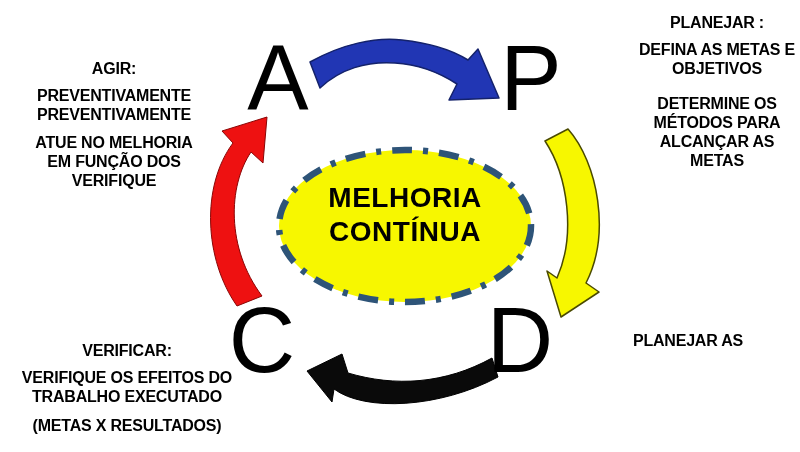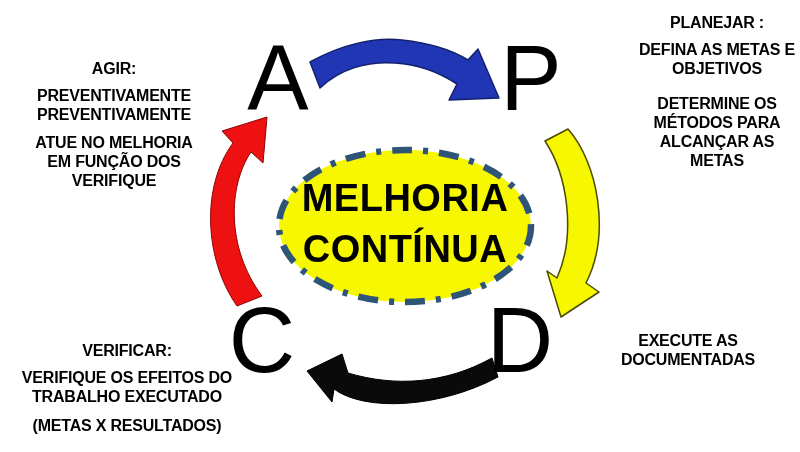--- a/index.html
+++ b/index.html
@@ -19,23 +19,23 @@
   .para{margin-bottom:0;}
   .para-gap{margin-top:9px;}
   .para-gap-lg{margin-top:16px;}
   .para-gap-md{margin-top:10px;}
   .big-letter{
     position:absolute;width:84px;text-align:center;
     font-size:92px;line-height:92px;font-weight:normal;
   }
   #center-label{
     position:absolute;left:280px;top:183px;width:250px;
-    text-align:center;font-weight:bold;font-size:38px;line-height:30px;letter-spacing:0.5px;
+    text-align:center;font-weight:bold;font-size:28px;line-height:30px;letter-spacing:0.5px;
   }
-  #center-label .center-line2{margin-top:21px;}
+  #center-label .center-line2{margin-top:4px;}
 </style>
 </head>
 <body>
 
 <div id="canvas">
 
   <svg id="arrow-layer" viewBox="0 0 800 452" width="800" height="452" xmlns="http://www.w3.org/2000/svg">
 
     <ellipse class="ellipse-ring" cx="405" cy="226" rx="126" ry="76" fill="#f7f700" stroke="#2e5478"></ellipse>
 
@@ -105,18 +105,17 @@
       <div>VERIFIQUE OS EFEITOS DO</div>
       <div>TRABALHO EXECUTADO</div>
     </div>
     <div class="para para-gap-md">
       <div>(METAS X RESULTADOS)</div>
     </div>
   </div>
 
   <div class="corner-block" style="left:590px;top:321px;width:196px;">
     <div class="para para-gap-md">
-      <div>EXECUTE AS</div>
-      <div>DOCUMENTADAS</div>
+      <div>PLANEJAR AS</div>
     </div>
   </div>
 
 </div>
 
 </body></html>

